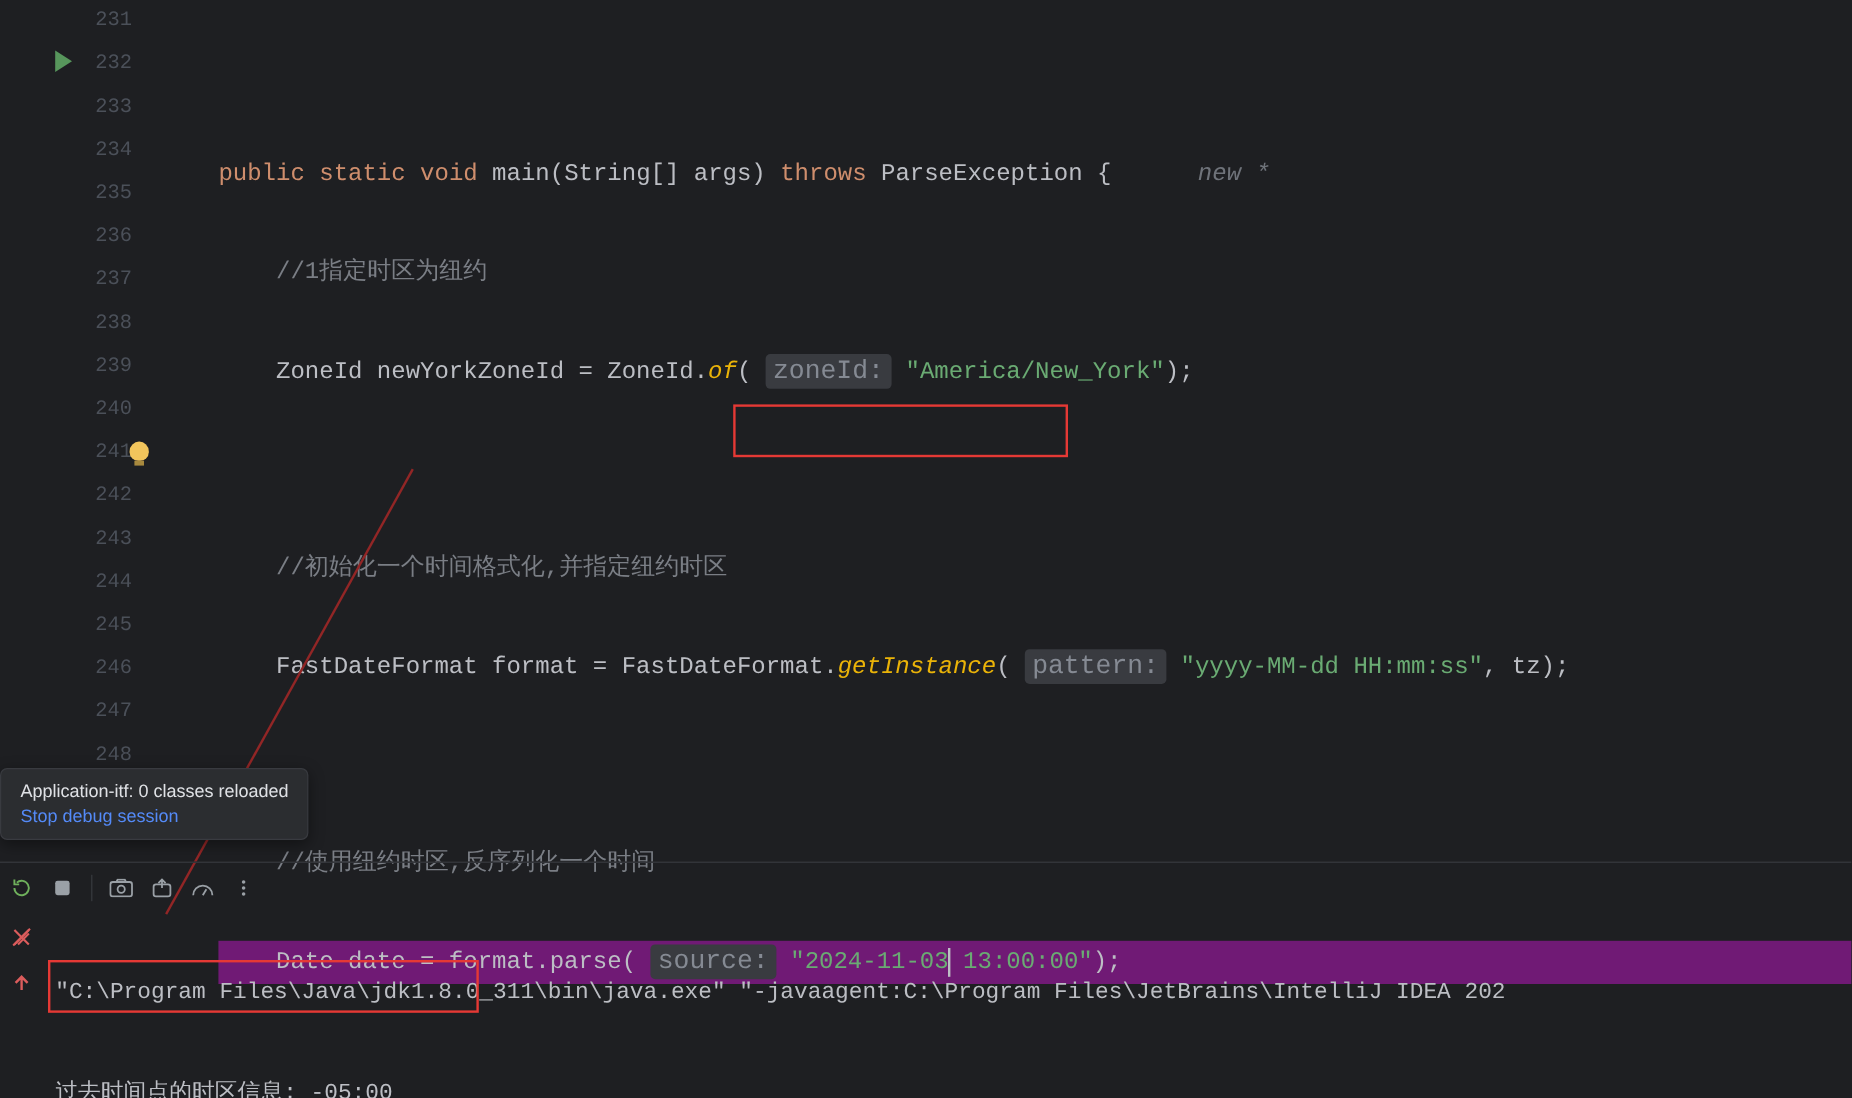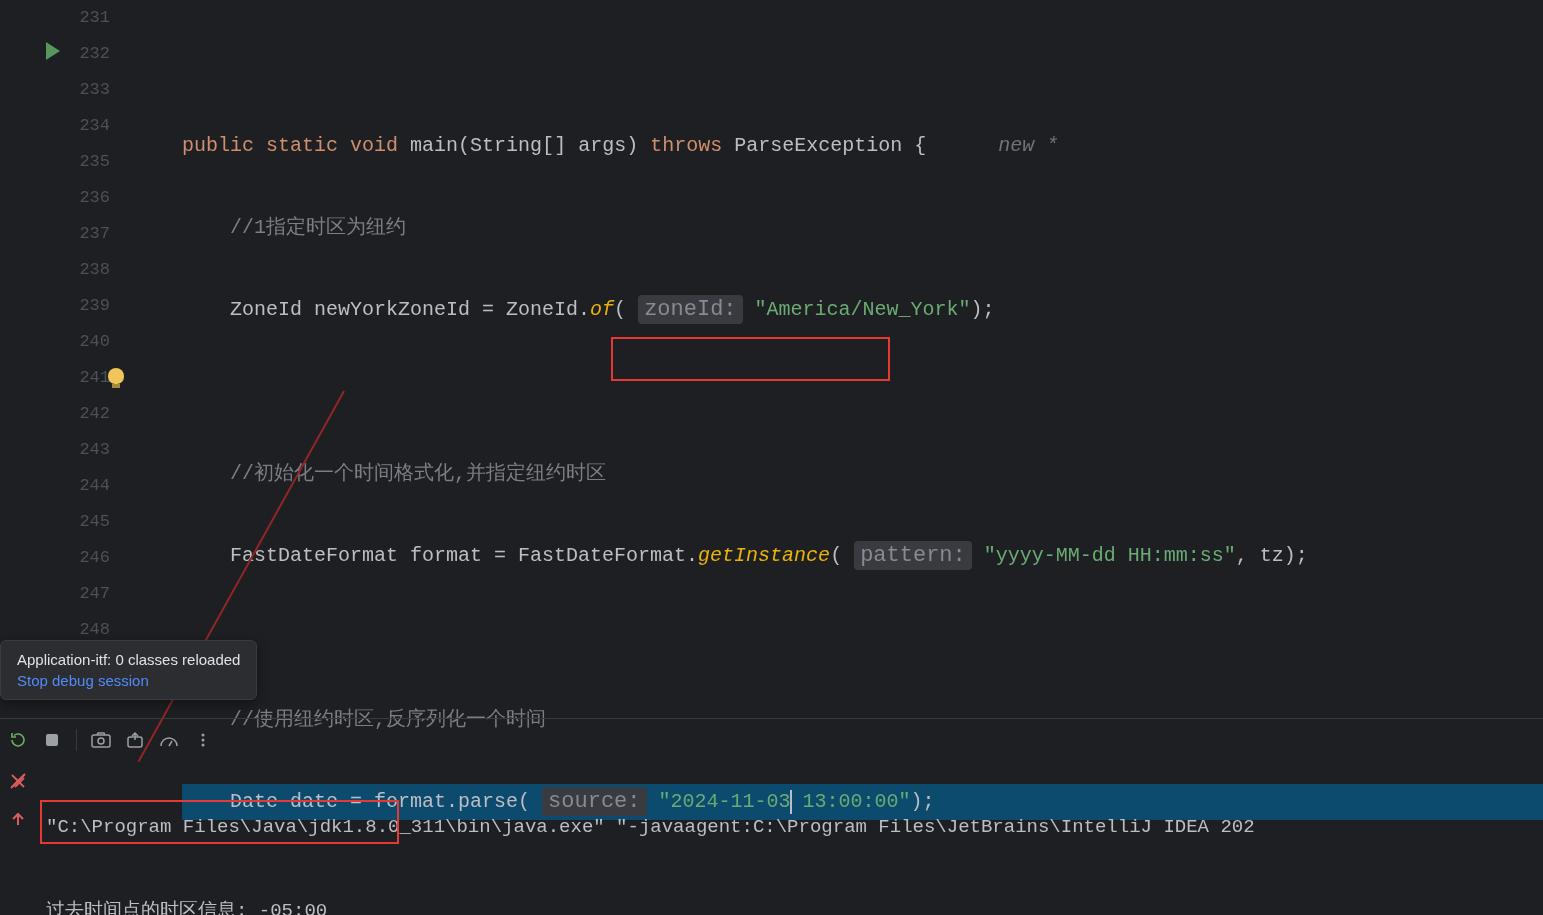--- a/index.html
+++ b/index.html
@@ -66,21 +66,21 @@
     flex: 1;
     padding-left: 14px;
     white-space: pre;
     position: relative;
   }
   .code-line {
     height: 36px;
     line-height: 36px;
   }
   .code-line.current {
-    background: #0c4a6e;
+    background: #701a75;
   }
   
   .kw { color: #cf8e6d; }
   .method-static { color: #eab308; font-style: italic; }
   .str { color: #6aab73; }
   .comment { color: #7a7e85; }
   .param-hint {
     background: #393b40;
     color: #858a93;
     border-radius: 4px;

